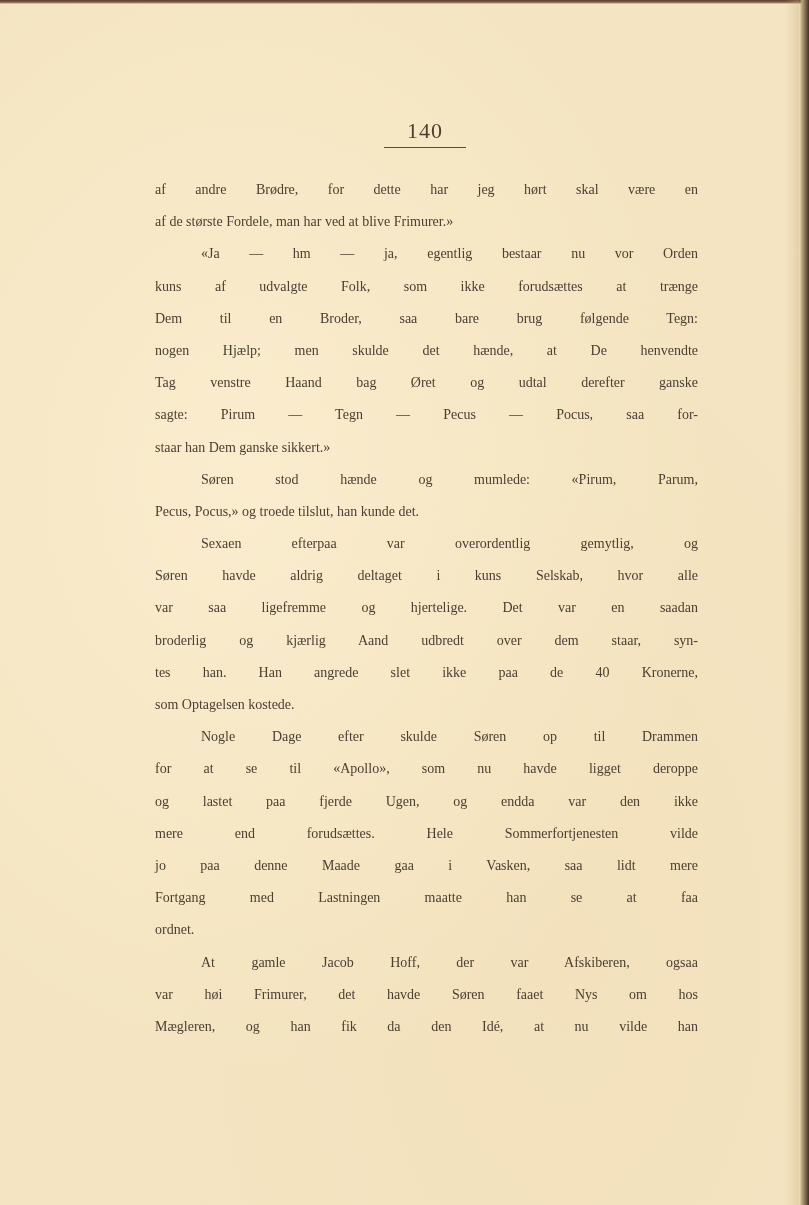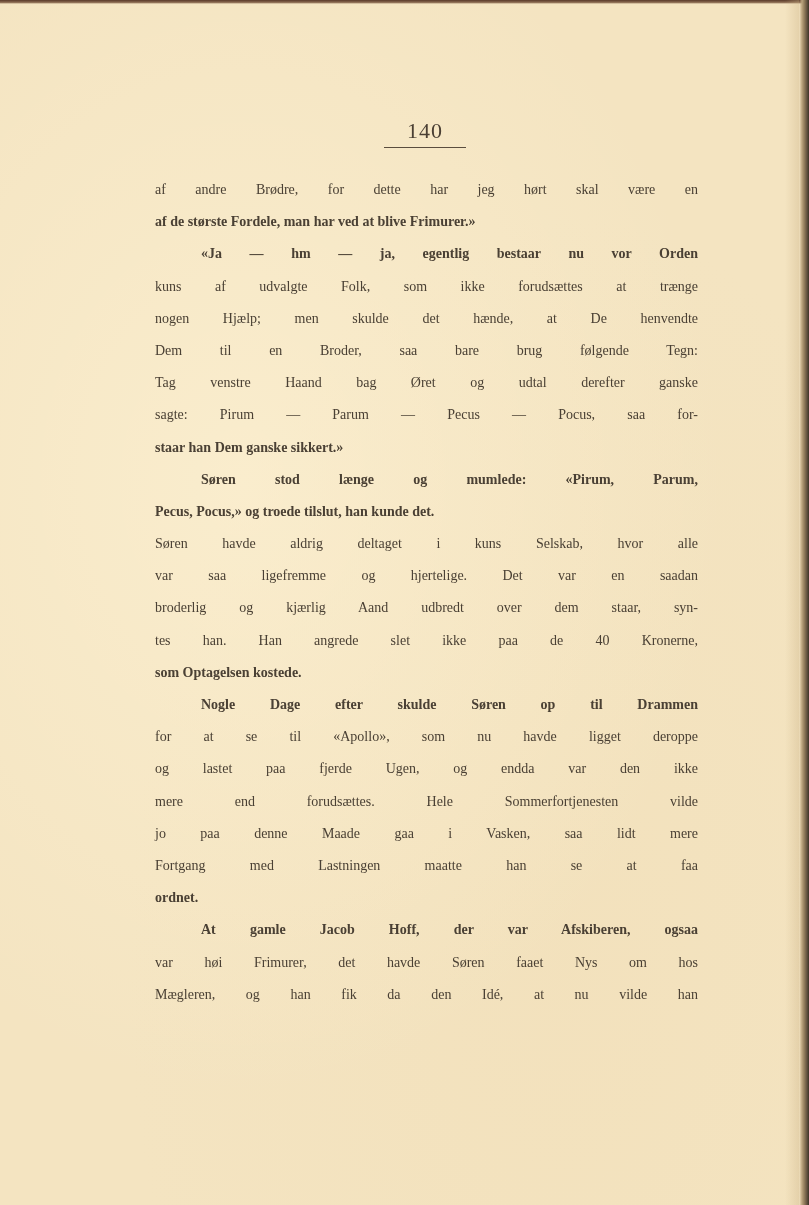--- a/index.html
+++ b/index.html
@@ -73,50 +73,49 @@
   }
   .line {
     display: block;
     white-space: nowrap;
     text-align: justify;
     text-align-last: justify;
     height: 32.2px;
   }
   .line.last {
     text-align-last: left;
-    font-weight: bold;
   }
   .line.indent {
     padding-left: 46px;
-    font-weight: bold;
   }
 </style>
 </head>
 <body>
 
 <div class="page">
   <div class="top-edge"></div>
   <div class="right-shadow"></div>
   <div class="right-edge"></div>
 
   <div class="page-number">140</div>
   <div class="page-rule"></div>
 
   <div class="text-block" id="text-block">
       <span class="line">af andre Brødre, for dette har jeg hørt skal være en</span>
       <span class="line last">af de største Fordele, man har ved at blive Frimurer.»</span>
       <span class="line indent">«Ja — hm — ja, egentlig bestaar nu vor Orden</span>
       <span class="line">kuns af udvalgte Folk, som ikke forudsættes at trænge</span>
+      <span class="line">Dem til en Broder, saa bare brug følgende Tegn:</span>
       <span class="line">nogen Hjælp; men skulde det hænde, at De henvendte</span>
-      <span class="line">Dem til en Broder, saa bare brug følgende Tegn:</span>
       <span class="line">Tag venstre Haand bag Øret og udtal derefter ganske</span>
-      <span class="line">sagte: Pirum — Parum — Pecus — Pocus, saa for-</span>
+      <span class="line">sagte: Pirum — Tegn — Pecus — Pocus, saa for-</span>
       <span class="line last">staar han Dem ganske sikkert.»</span>
-      <span class="line indent">Søren stod længe og mumlede: «Pirum, Parum,</span>
+      <span class="line indent">Søren stod hænde og mumlede: «Pirum, Parum,</span>
       <span class="line last">Pecus, Pocus,» og troede tilslut, han kunde det.</span>
+      <span class="line indent">Sexaen efterpaa var overordentlig gemytlig, og</span>
       <span class="line">Søren havde aldrig deltaget i kuns Selskab, hvor alle</span>
       <span class="line">var saa ligefremme og hjertelige. Det var en saadan</span>
       <span class="line">broderlig og kjærlig Aand udbredt over dem staar, syn-</span>
       <span class="line">tes han. Han angrede slet ikke paa de 40 Kronerne,</span>
       <span class="line last">som Optagelsen kostede.</span>
       <span class="line indent">Nogle Dage efter skulde Søren op til Drammen</span>
       <span class="line">for at se til «Apollo», som nu havde ligget deroppe</span>
       <span class="line">og lastet paa fjerde Ugen, og endda var den ikke</span>
       <span class="line">mere end forudsættes. Hele Sommerfortjenesten vilde</span>
       <span class="line">jo paa denne Maade gaa i Vasken, saa lidt mere</span>

